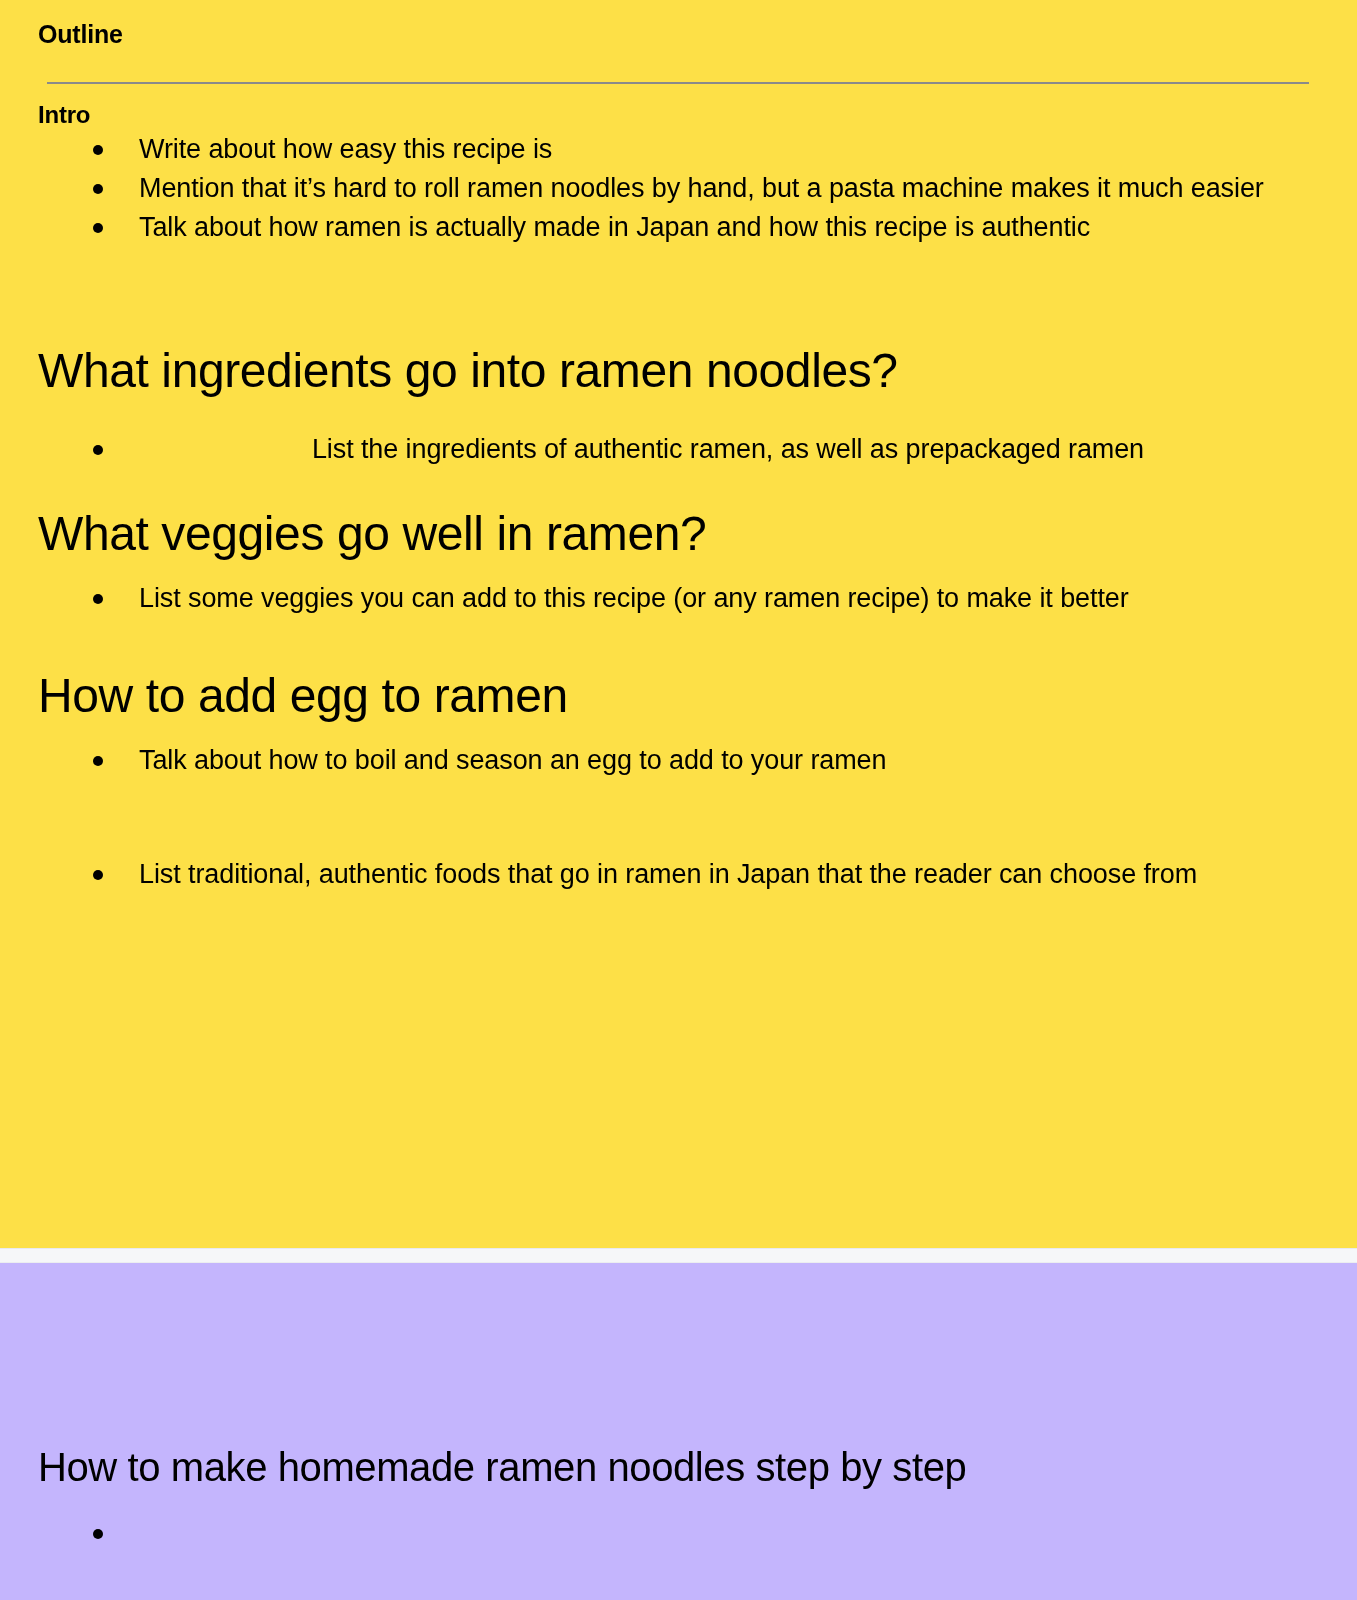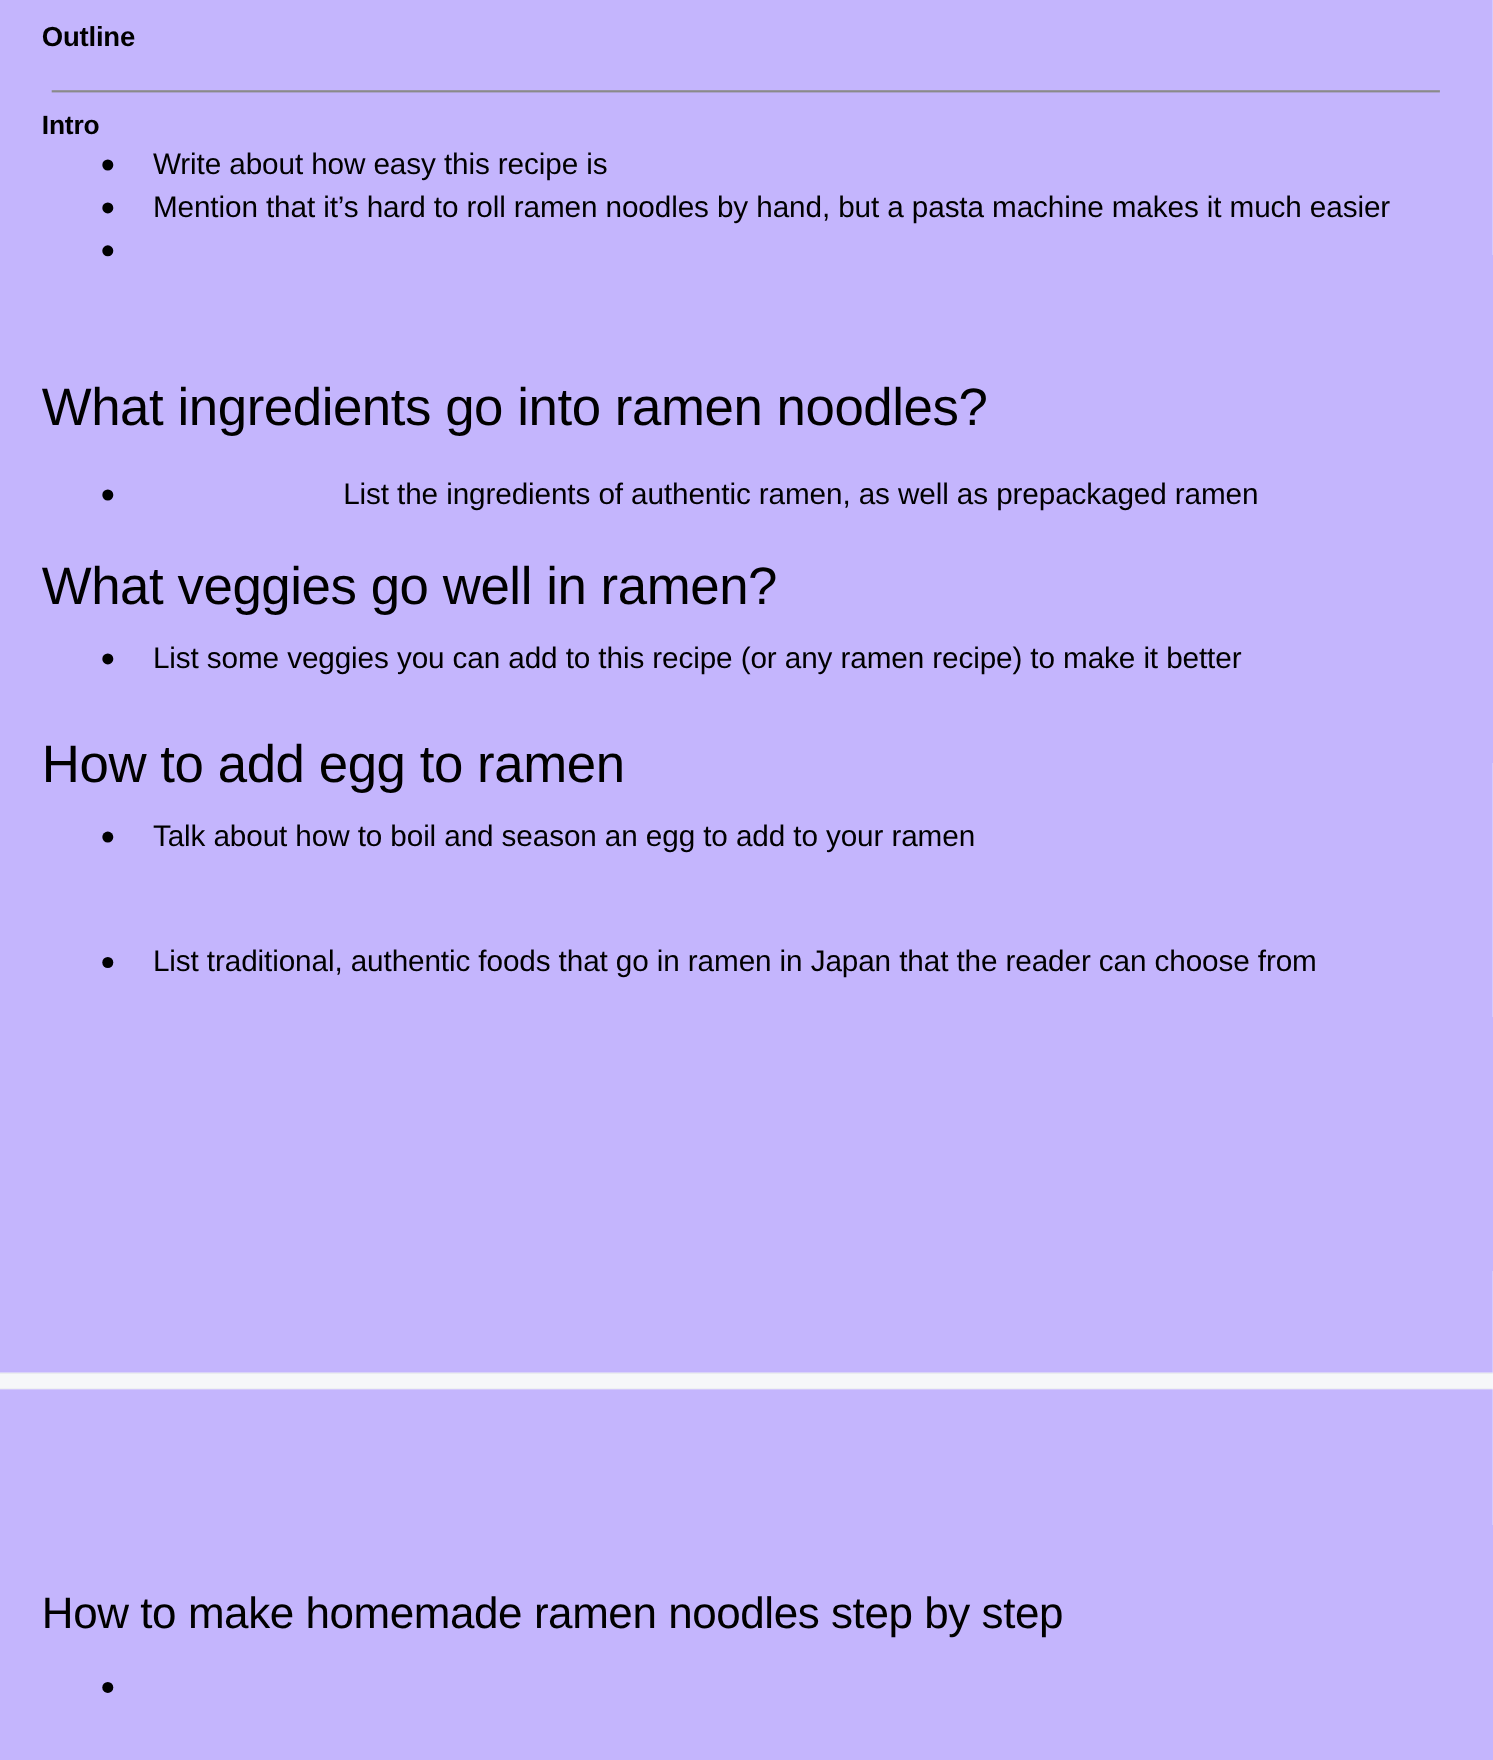--- a/index.html
+++ b/index.html
@@ -16,21 +16,21 @@
     position: relative;
   }
 
   
   .doc-panel {
     position: absolute;
     left: 0;
     top: 0;
     width: 1357px;
     height: 1248px;
-    background: #c4b5fd;
+    background: #fde047;
     box-sizing: border-box;
   }
 
   .doc-title {
     position: absolute;
     left: 38px;
     top: 19px;
     font-size: 25px;
     font-weight: bold;
     letter-spacing: -0.2px;
@@ -150,20 +150,21 @@
       <li>
         <span class="bullet-dot"></span>
         <span>Write about how easy this recipe is</span>
       </li>
       <li>
         <span class="bullet-dot"></span>
         <span>Mention that it’s hard to roll ramen noodles by hand, but a pasta machine makes it much easier</span>
       </li>
       <li>
         <span class="bullet-dot"></span>
+        <span>Talk about how ramen is actually made in Japan and how this recipe is authentic</span>
       </li>
     </ul>
   </div>
 
   <div class="section" style="top:347px;">
     <div class="section-heading-large">What ingredients go into ramen noodles?</div>
     <ul class="bullets" style="margin-top:35px;text-align:center;">
       <li>
         <span class="bullet-dot"></span>
         <span>List the ingredients of authentic ramen, as well as prepackaged ramen</span>

